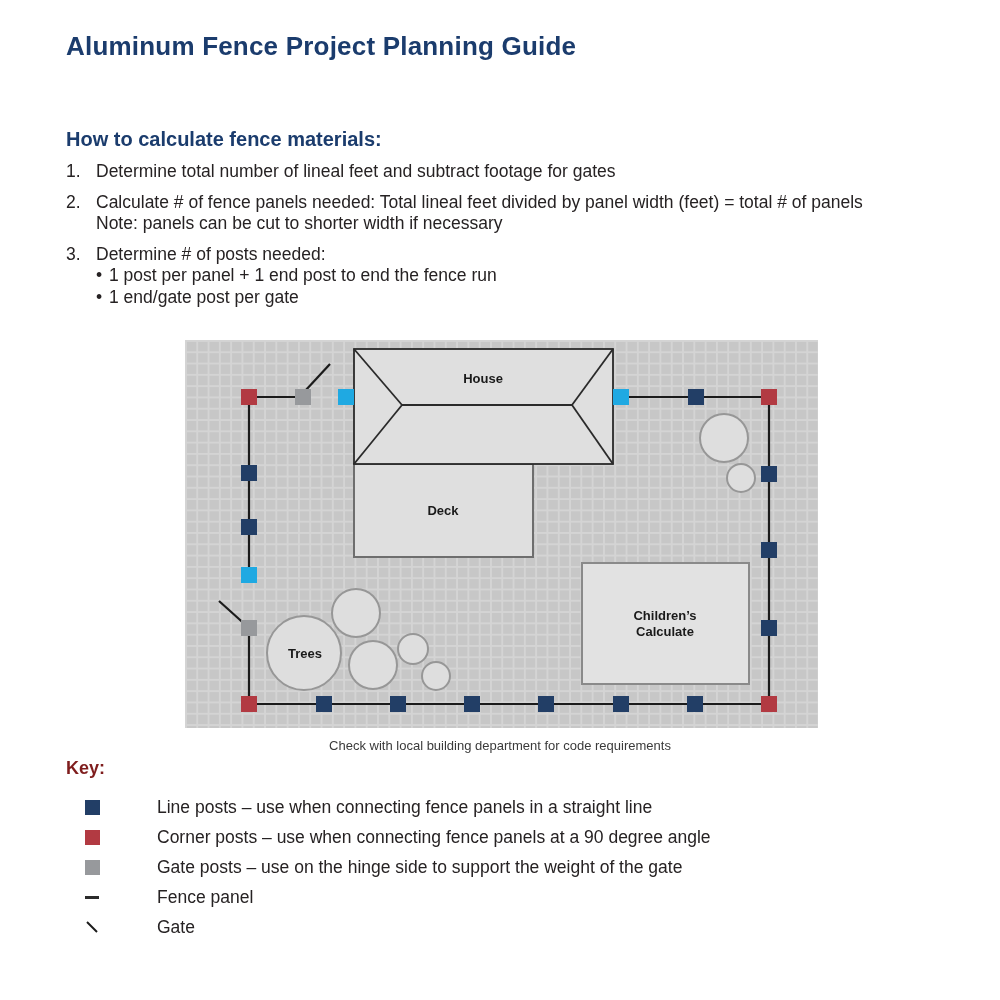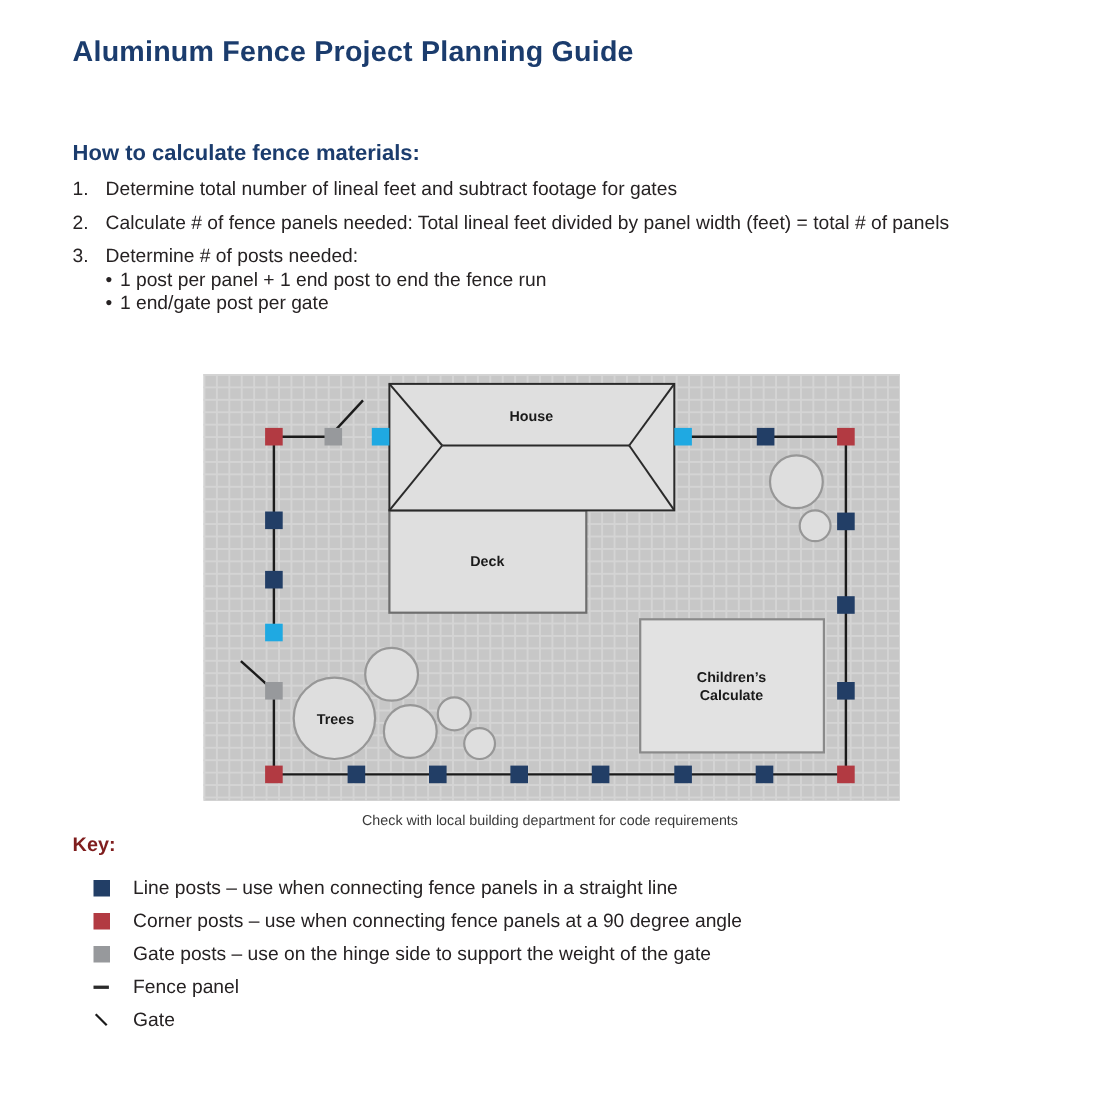--- a/index.html
+++ b/index.html
@@ -29,21 +29,21 @@
   .diagram svg { position:absolute; left:0; top:0; }
   .dlabel { position:absolute; transform:translate(-50%,-50%); font-size:13px; font-weight:bold; color:#1a1a1a; text-align:center; line-height:16px; white-space:nowrap; }
   .post { position:absolute; width:16px; height:16px; }
 
   .caption { position:absolute; left:0; top:738px; width:1000px; text-align:center; font-size:13px; color:#3a3a3a; }
 
   .key-heading { position:absolute; left:66px; top:758px; font-size:18px; font-weight:bold; color:#7f1d1d; }
   .key-list { position:absolute; left:85px; top:793px; }
   .key-row { height:29.8px; display:flex; align-items:center; }
   .key-swatch { width:15px; height:15px; margin-right:21px; flex-shrink:0; }
-  .key-label { font-size:17.5px; color:#262223; }
+  .key-label { font-size:17.5px; color:#262223;margin-left:36px; }
   .key-panel-symbol { width:14px; height:3px; background:#2b2b2b; margin-right:22px; flex-shrink:0; }
   .key-gate-symbol { width:15px; height:15px; margin-right:21px; flex-shrink:0; }
 </style>
 </head>
 <body>
 
 <div class="page">
 
   <div class="doc-title">Aluminum Fence Project Planning Guide</div>
 
@@ -51,20 +51,21 @@
 
   <div class="list">
     <div class="item">
       <span class="num">1.</span>
       <span class="body">Determine total number of lineal feet and subtract footage for gates</span>
     </div>
     <div class="item">
       <span class="num">2.</span>
       <span class="body">
         <span>Calculate # of fence panels needed: Total lineal feet divided by panel width (feet) = total # of panels</span>
+        <span class="note">Note: panels can be cut to shorter width if necessary</span>
       </span>
     </div>
     <div class="item">
       <span class="num">3.</span>
       <span class="body">
         <span>Determine # of posts needed:</span>
         <span class="bullets">
           <span class="bullet-row">
             <span class="marker">•</span>
             <span>1 post per panel + 1 end post to end the fence run</span>

